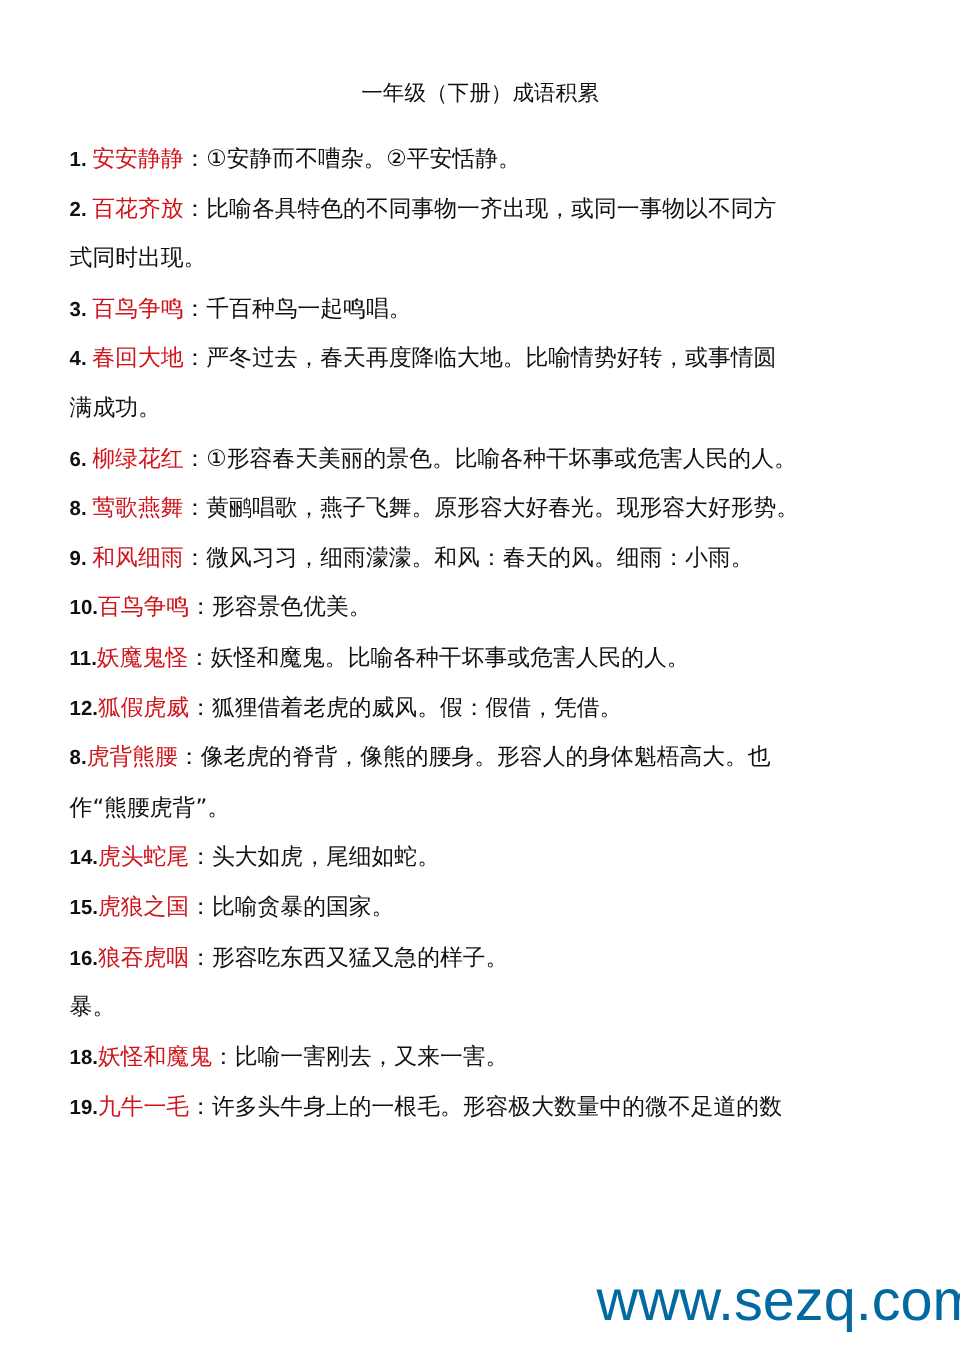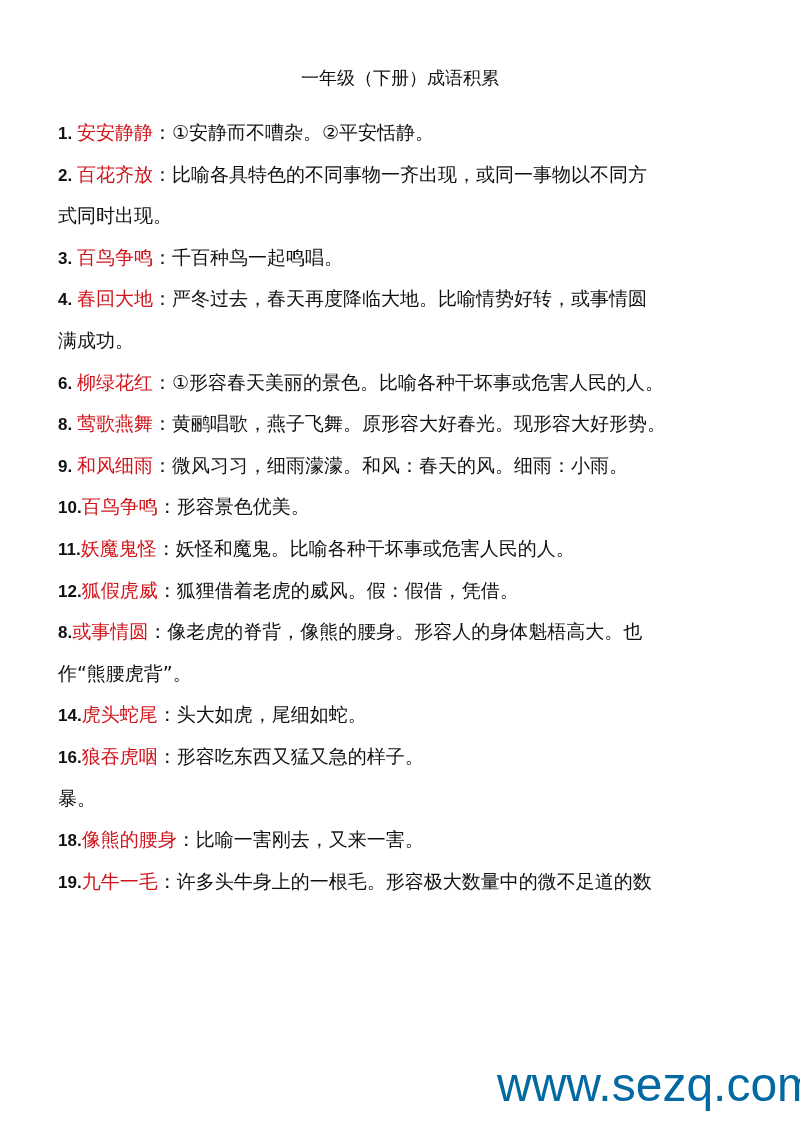--- a/index.html
+++ b/index.html
@@ -27,23 +27,24 @@
       <div class="line"><span class="def">式同时出现。</span></div>
       <div class="line"><span class="num">3. </span><span class="idiom">百鸟争鸣</span><span class="def">：千百种鸟一起鸣唱。</span></div>
       <div class="line"><span class="num">4. </span><span class="idiom">春回大地</span><span class="def">：严冬过去，春天再度降临大地。比喻情势好转，或事情圆</span></div>
       <div class="line"><span class="def">满成功。</span></div>
       <div class="line"><span class="num">6. </span><span class="idiom">柳绿花红</span><span class="def">：①形容春天美丽的景色。比喻各种干坏事或危害人民的人。</span></div>
       <div class="line"><span class="num">8. </span><span class="idiom">莺歌燕舞</span><span class="def">：黄鹂唱歌，燕子飞舞。原形容大好春光。现形容大好形势。</span></div>
       <div class="line"><span class="num">9. </span><span class="idiom">和风细雨</span><span class="def">：微风习习，细雨濛濛。和风：春天的风。细雨：小雨。</span></div>
       <div class="line"><span class="num">10.</span><span class="idiom">百鸟争鸣</span><span class="def">：形容景色优美。</span></div>
       <div class="line"><span class="num">11.</span><span class="idiom">妖魔鬼怪</span><span class="def">：妖怪和魔鬼。比喻各种干坏事或危害人民的人。</span></div>
       <div class="line"><span class="num">12.</span><span class="idiom">狐假虎威</span><span class="def">：狐狸借着老虎的威风。假：假借，凭借。</span></div>
-      <div class="line"><span class="num">8.</span><span class="idiom">或事情圆</span><span class="def">：像老虎的脊背，像熊的腰身。形容人的身体魁梧高大。也</span></div>
+      <div class="line"><span class="num">8.</span><span class="idiom">虎背熊腰</span><span class="def">：像老虎的脊背，像熊的腰身。形容人的身体魁梧高大。也</span></div>
       <div class="line"><span class="def">作“熊腰虎背”。</span></div>
       <div class="line"><span class="num">14.</span><span class="idiom">虎头蛇尾</span><span class="def">：头大如虎，尾细如蛇。</span></div>
+      <div class="line"><span class="num">15.</span><span class="idiom">虎狼之国</span><span class="def">：比喻贪暴的国家。</span></div>
       <div class="line"><span class="num">16.</span><span class="idiom">狼吞虎咽</span><span class="def">：形容吃东西又猛又急的样子。</span></div>
       <div class="line"><span class="def">暴。</span></div>
-      <div class="line"><span class="num">18.</span><span class="idiom">像熊的腰身</span><span class="def">：比喻一害刚去，又来一害。</span></div>
+      <div class="line"><span class="num">18.</span><span class="idiom">妖怪和魔鬼</span><span class="def">：比喻一害刚去，又来一害。</span></div>
       <div class="line"><span class="num">19.</span><span class="idiom">九牛一毛</span><span class="def">：许多头牛身上的一根毛。形容极大数量中的微不足道的数</span></div>
     </div>
 </div>
 
 <div class="watermark">www.sezq.com</div>
 
 </body></html>

